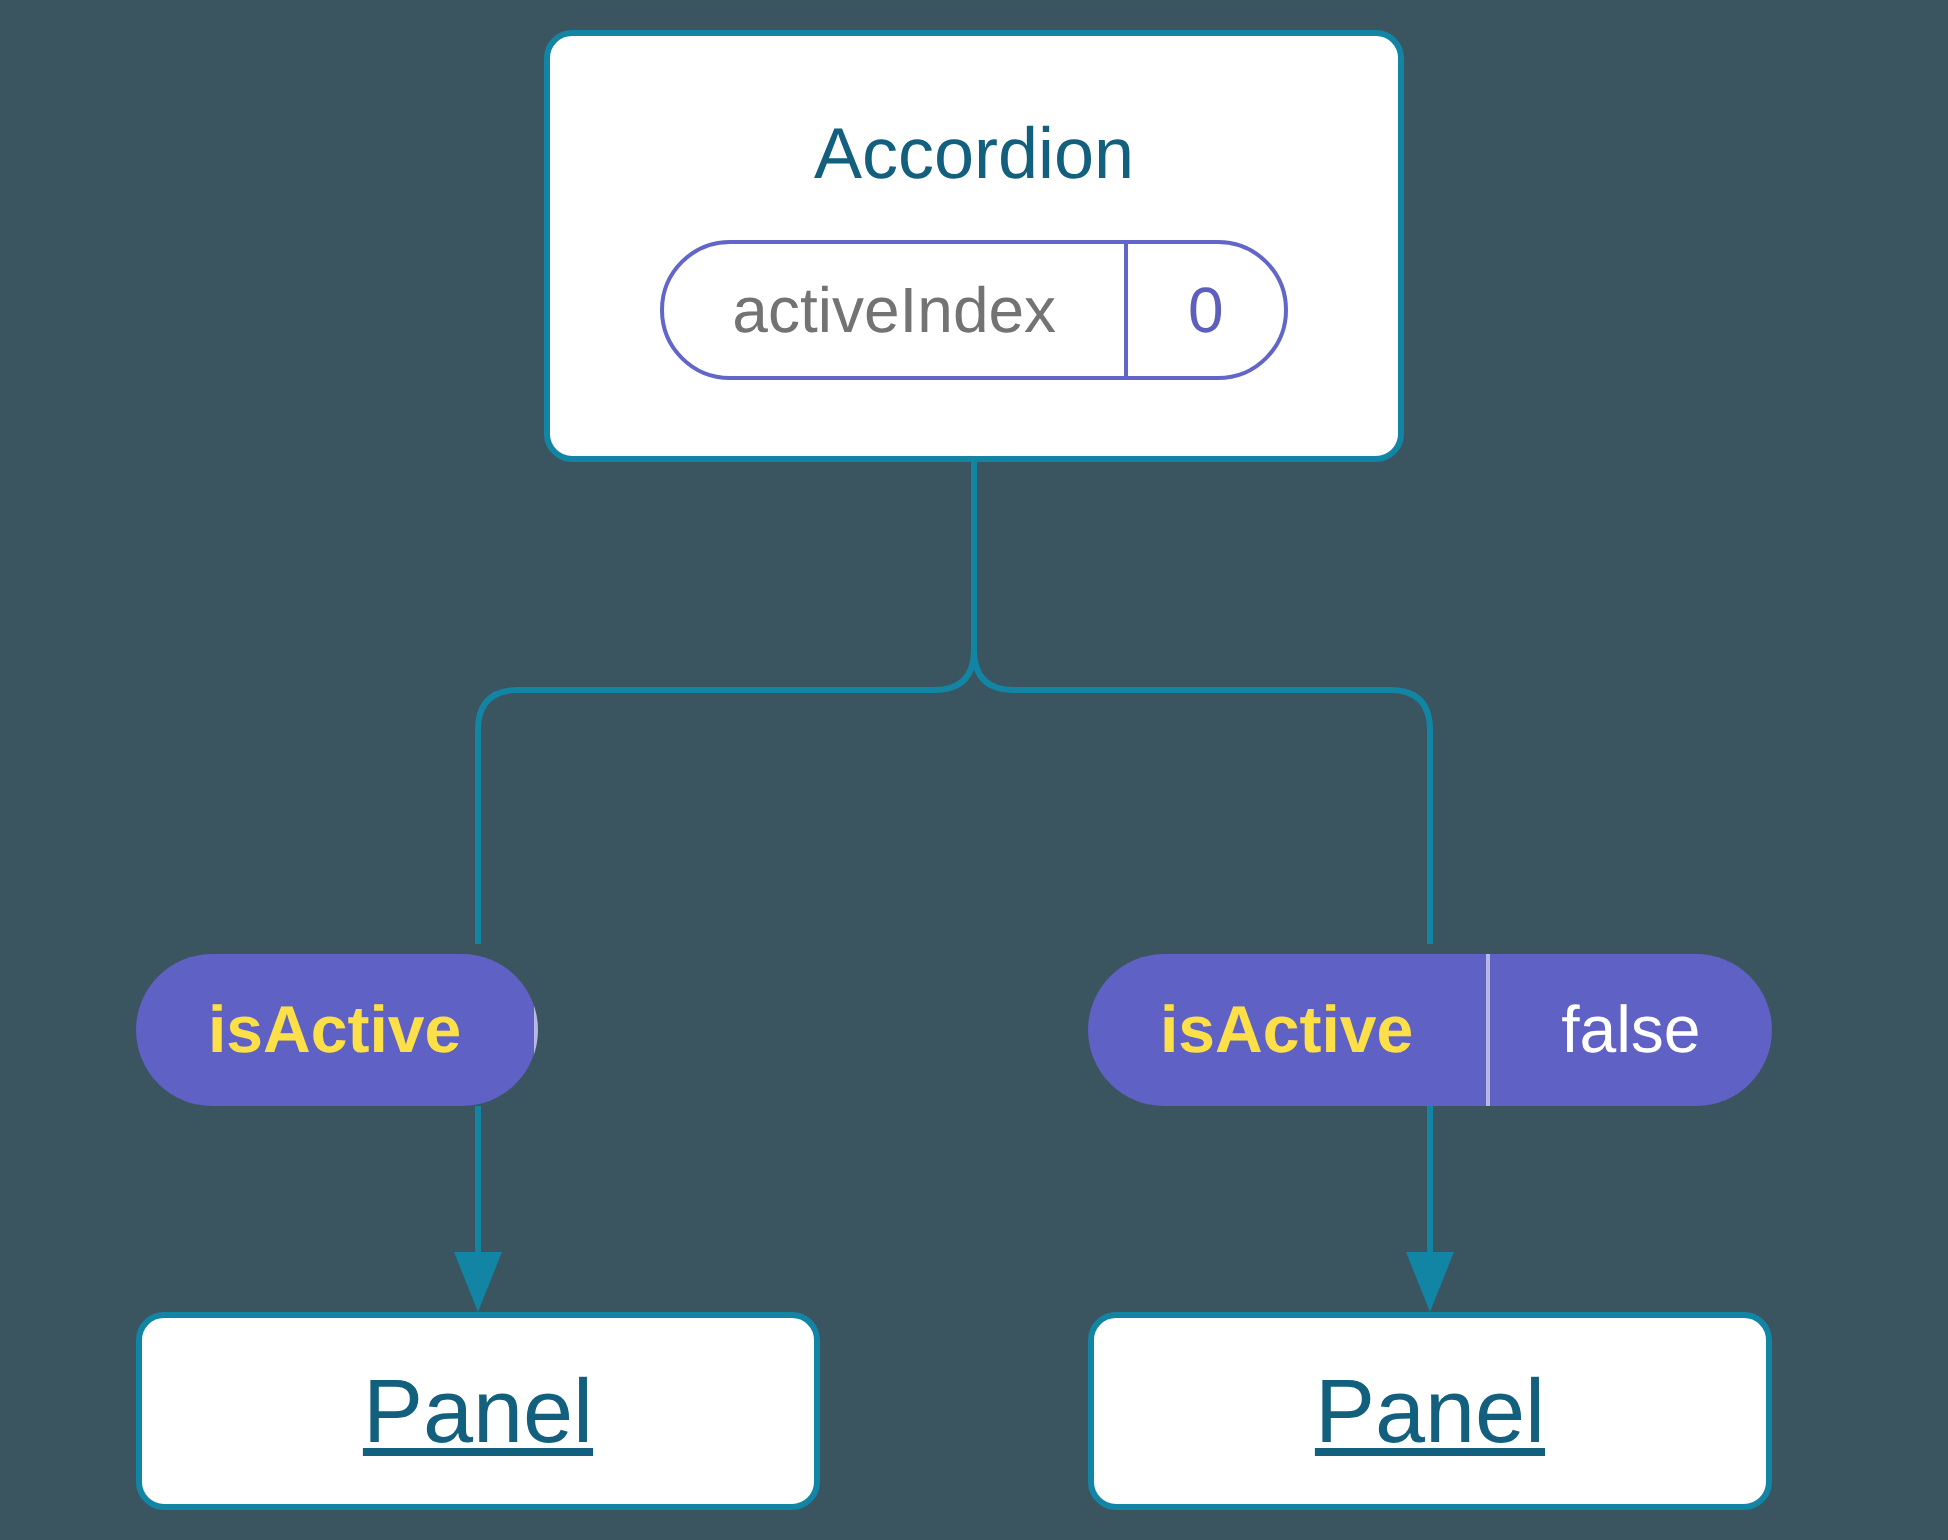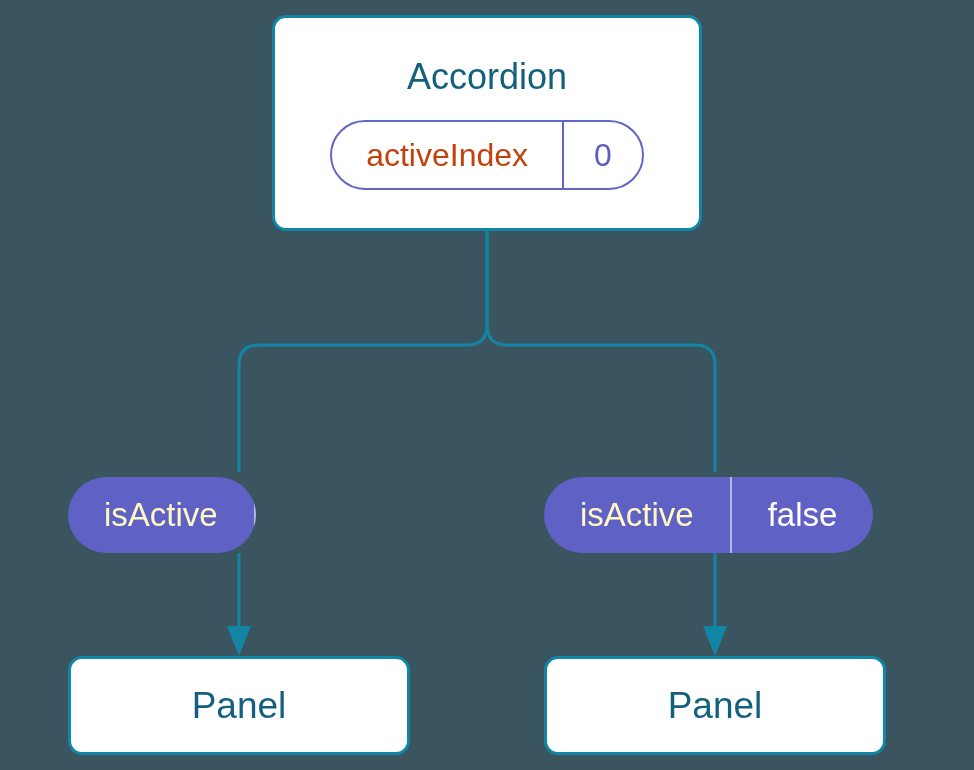--- a/index.html
+++ b/index.html
@@ -38,21 +38,21 @@
       display: flex;
       align-items: stretch;
       border: 2.5px solid #6366c9;
       border-radius: 999px;
       overflow: hidden;
       background: #ffffff;
       height: 70px;
     }
     .state-pill .pill-label {
       padding: 0 34px;
-      color: #c2410c;
+      color: #737373;
       font-size: 32px;
       font-weight: 400;
       display: flex;
       align-items: center;
       border-right: 2.5px solid #6366c9;
     }
     .state-pill .pill-value {
       padding: 0 30px;
       color: #5e5fbc;
       font-size: 32px;
@@ -64,23 +64,23 @@
       position: absolute;
       display: flex;
       align-items: stretch;
       background: #5f61c4;
       border-radius: 999px;
       overflow: hidden;
       height: 76px;
     }
     .prop-pill .pill-label {
       padding: 0 36px;
-      color: #fef9c3;
+      color: #fde047;
       font-size: 33px;
-      font-weight: 400;
+      font-weight: 700;
       display: flex;
       align-items: center;
       border-right: 2px solid rgba(255,255,255,0.55);
     }
     .prop-pill .pill-value {
       padding: 0 36px;
       color: #ffffff;
       font-size: 33px;
       font-weight: 400;
       display: flex;
@@ -108,22 +108,23 @@
     .panel-left {
       left: 68px;
       top: 656px;
     }
     .panel-right {
       left: 544px;
       top: 656px;
     }
     .panel-text {
       color: #13607e;
-      font-size: 37px;
+      font-size: 45px;
       font-weight: 500;
+      text-decoration: underline;
     }
     svg.connector {
       position: absolute;
       left: 0;
       top: 0;
       width: 974px;
       height: 770px;
       pointer-events: none;
     }
   </style>

